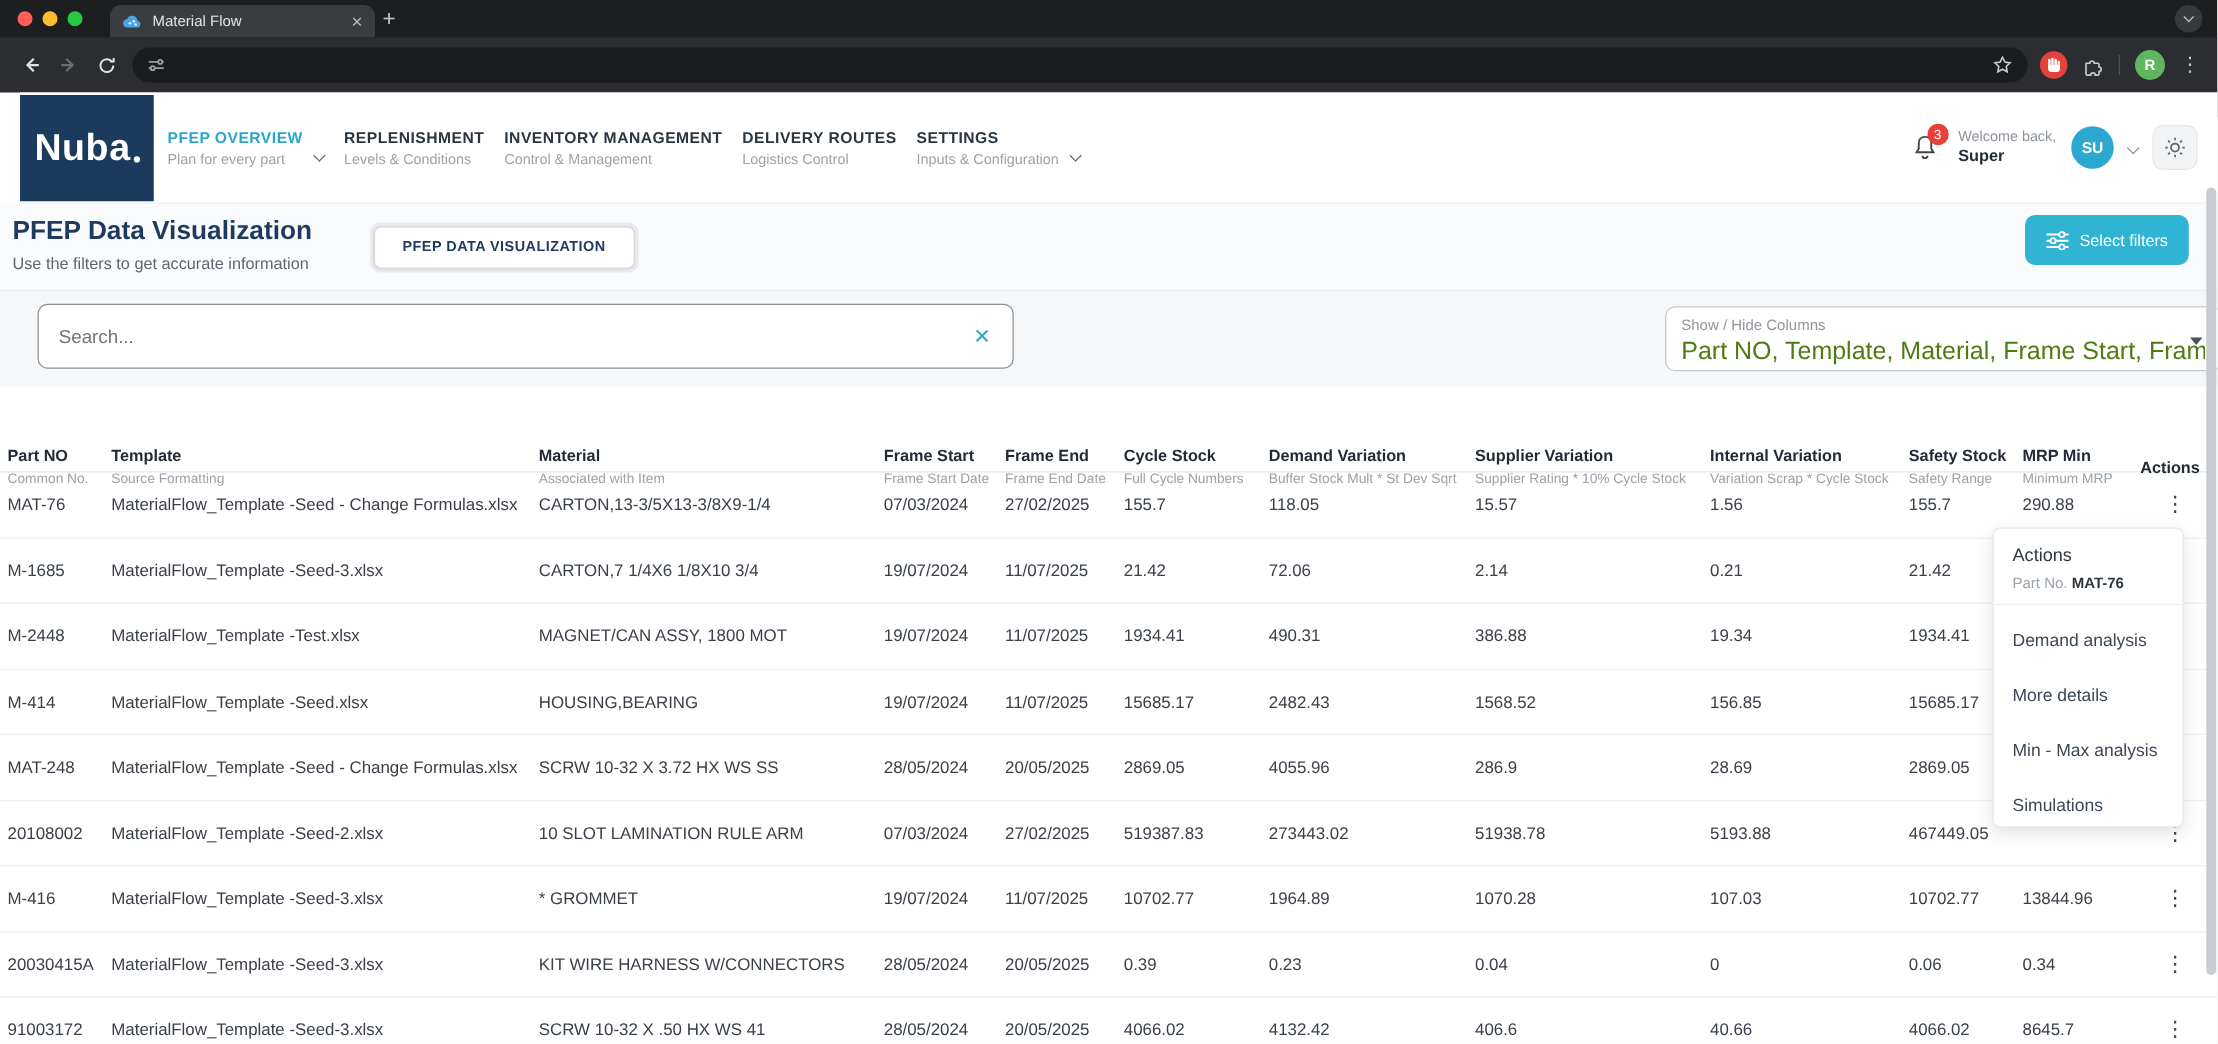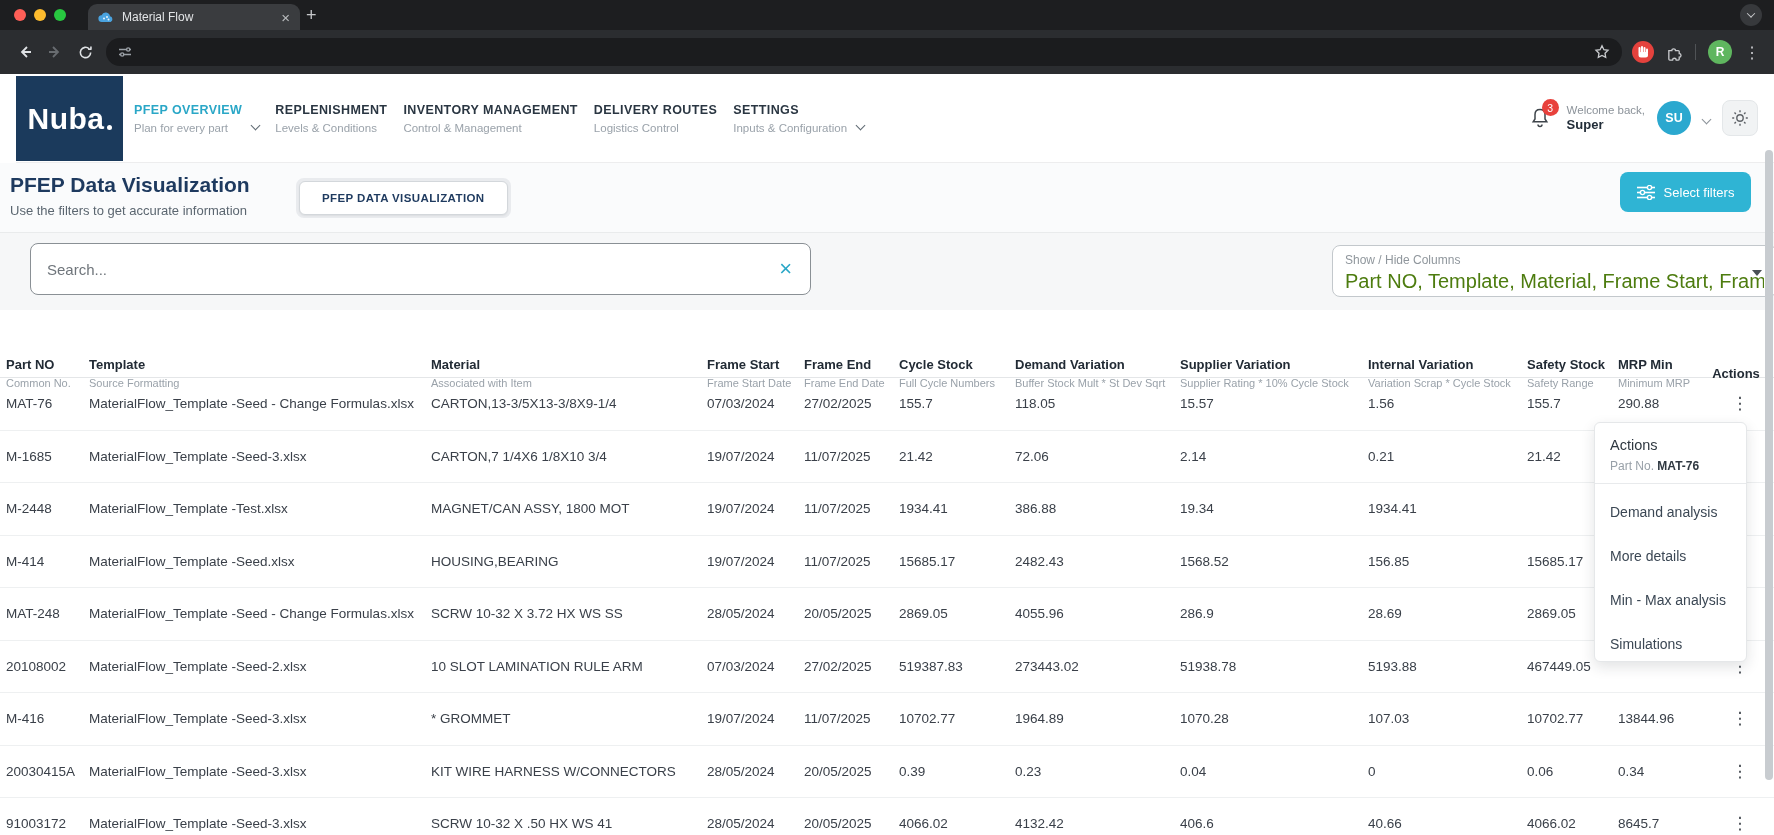--- a/index.html
+++ b/index.html
@@ -386,20 +386,21 @@
               <button class="kebab">⋮</button>
             </div>
           </div>
           <div class="tgrid trow">
             <div class="tcell">M-2448</div>
             <div class="tcell">MaterialFlow_Template -Test.xlsx</div>
             <div class="tcell">MAGNET/CAN ASSY, 1800 MOT</div>
             <div class="tcell">19/07/2024</div>
             <div class="tcell">11/07/2025</div>
             <div class="tcell">1934.41</div>
+            <div class="tcell">490.31</div>
             <div class="tcell">386.88</div>
             <div class="tcell">19.34</div>
             <div class="tcell">1934.41</div>
             <div class="tcell"></div>
             <div class="tcell acell">
               <button class="kebab">⋮</button>
             </div>
           </div>
           <div class="tgrid trow">
             <div class="tcell">M-414</div>

